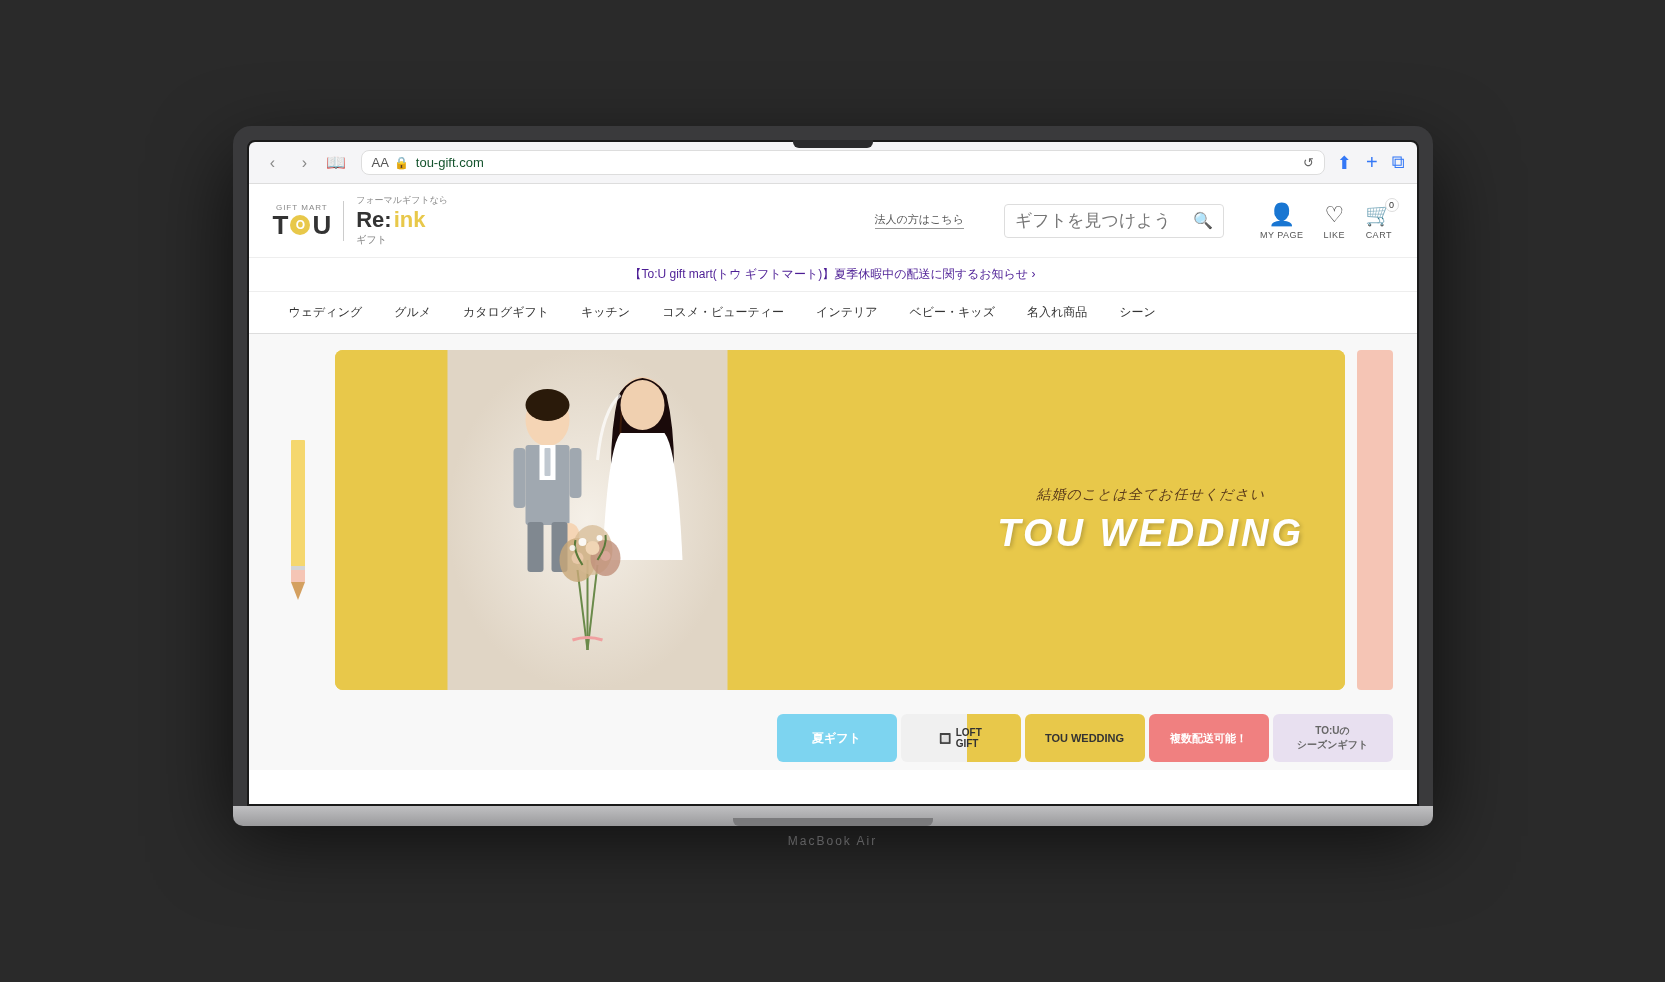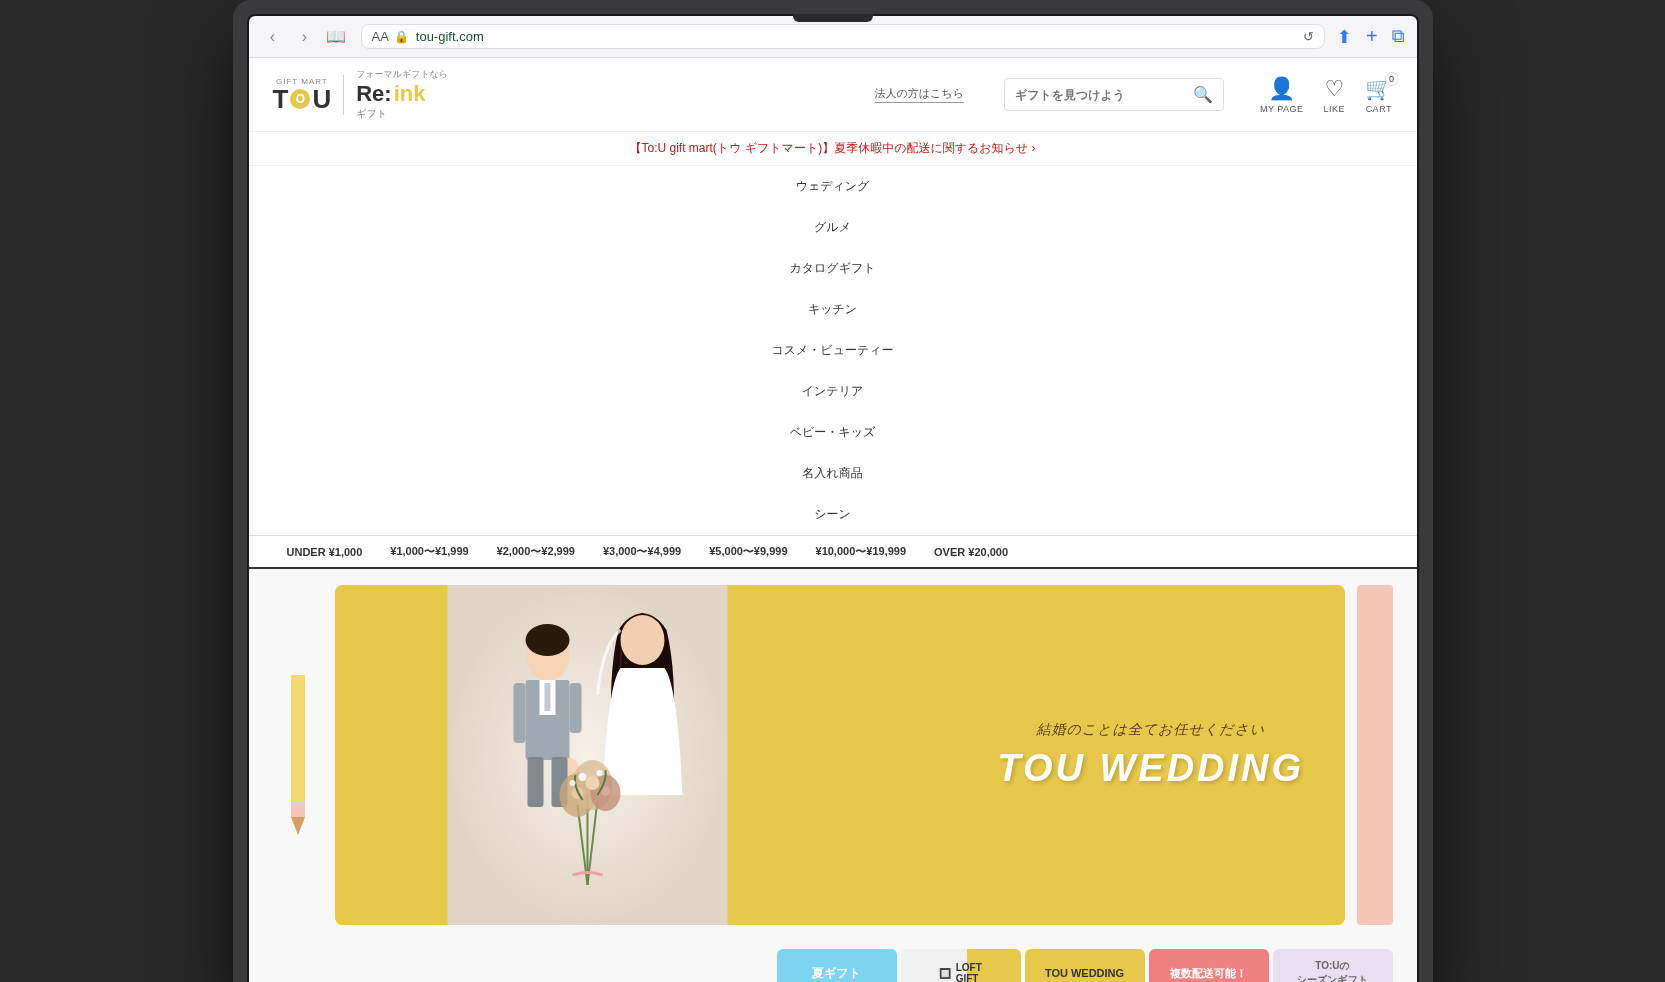--- a/index.html
+++ b/index.html
@@ -190,25 +190,24 @@
       border: 1px solid #ddd;
       border-radius: 4px;
       padding: 6px 10px;
       gap: 6px;
       width: 220px;
     }
 
     .search-bar input {
       border: none;
       outline: none;
-      font-size: 12px;
+      font-size: 17px;
       color: #14532d;
       width: 100%;
       background: transparent;
-      font-weight: bold;
     }
 
     .search-icon-btn {
       color: #555;
       cursor: pointer;
       font-size: 16px;
     }
 
     .header-icons {
       display: flex;
@@ -256,31 +255,30 @@
       justify-content: center;
       color: #333;
     }
 
     
     .notification-bar {
       background: white;
       border-bottom: 1px solid #eee;
       padding: 8px 24px;
       font-size: 12px;
-      color: #b91c1c;
+      color: #4c1d95;
       text-align: center;
     }
 
     
     .main-nav {
       display: flex;
       align-items: center;
       border-bottom: 1px solid #ddd;
       padding: 0 24px;
-      flex-direction: column;
     }
 
     .main-nav a {
       text-decoration: none;
       color: #333;
       font-size: 12px;
       padding: 12px 16px;
       white-space: nowrap;
     }
 
@@ -481,29 +479,20 @@
           <a href="#">グルメ</a>
           <a href="#">カタログギフト</a>
           <a href="#">キッチン</a>
           <a href="#">コスメ・ビューティー</a>
           <a href="#">インテリア</a>
           <a href="#">ベビー・キッズ</a>
           <a href="#">名入れ商品</a>
           <a href="#">シーン</a>
         </div>
 
-        <div class="price-nav">
-          <a href="#">UNDER ¥1,000</a>
-          <a href="#">¥1,000〜¥1,999</a>
-          <a href="#">¥2,000〜¥2,999</a>
-          <a href="#">¥3,000〜¥4,999</a>
-          <a href="#">¥5,000〜¥9,999</a>
-          <a href="#">¥10,000〜¥19,999</a>
-          <a href="#">OVER ¥20,000</a>
-        </div>
 
         <div class="hero-section">
 
           <div class="hero-side-left">
             <svg width="30" height="160" viewBox="0 0 30 160">
 
               <rect x="8" y="0" width="14" height="130" fill="#f5d76e" rx="1"></rect>
               <rect x="8" y="130" width="14" height="12" fill="#f5c5b5"></rect>
               <polygon points="8,142 22,142 15,160" fill="#d4a060"></polygon>
               <rect x="8" y="126" width="14" height="4" fill="#d4d4d4"></rect>

